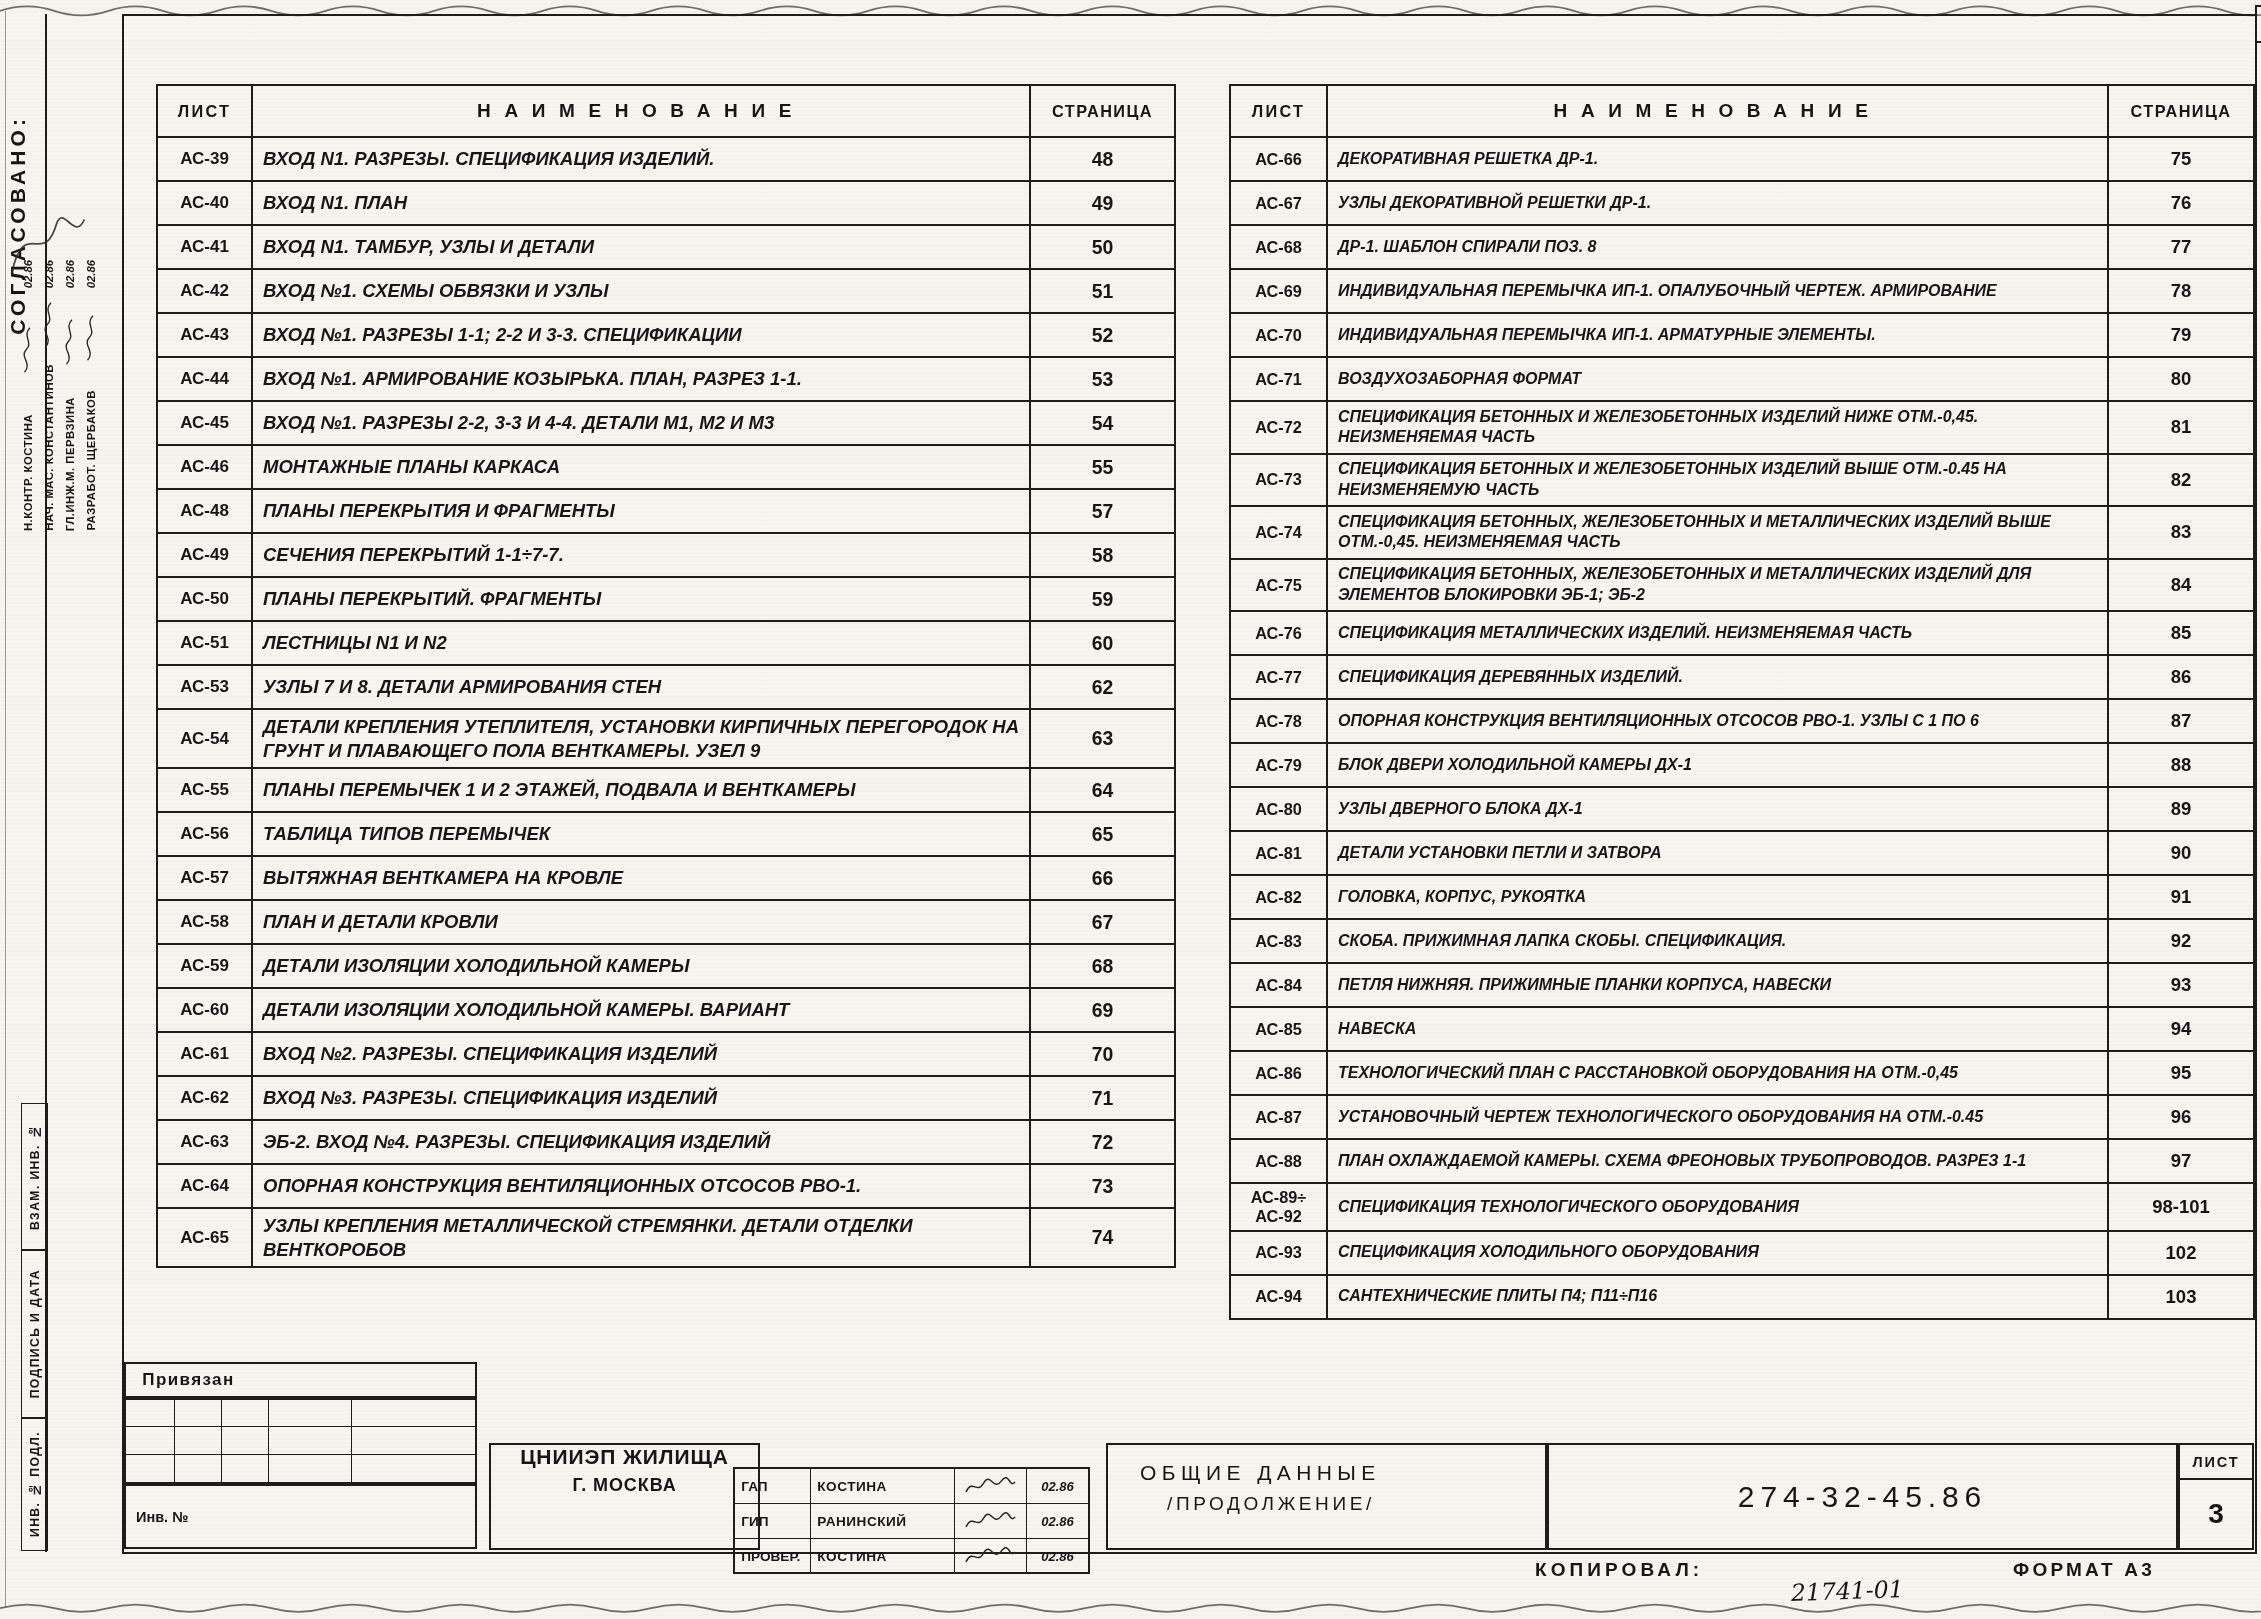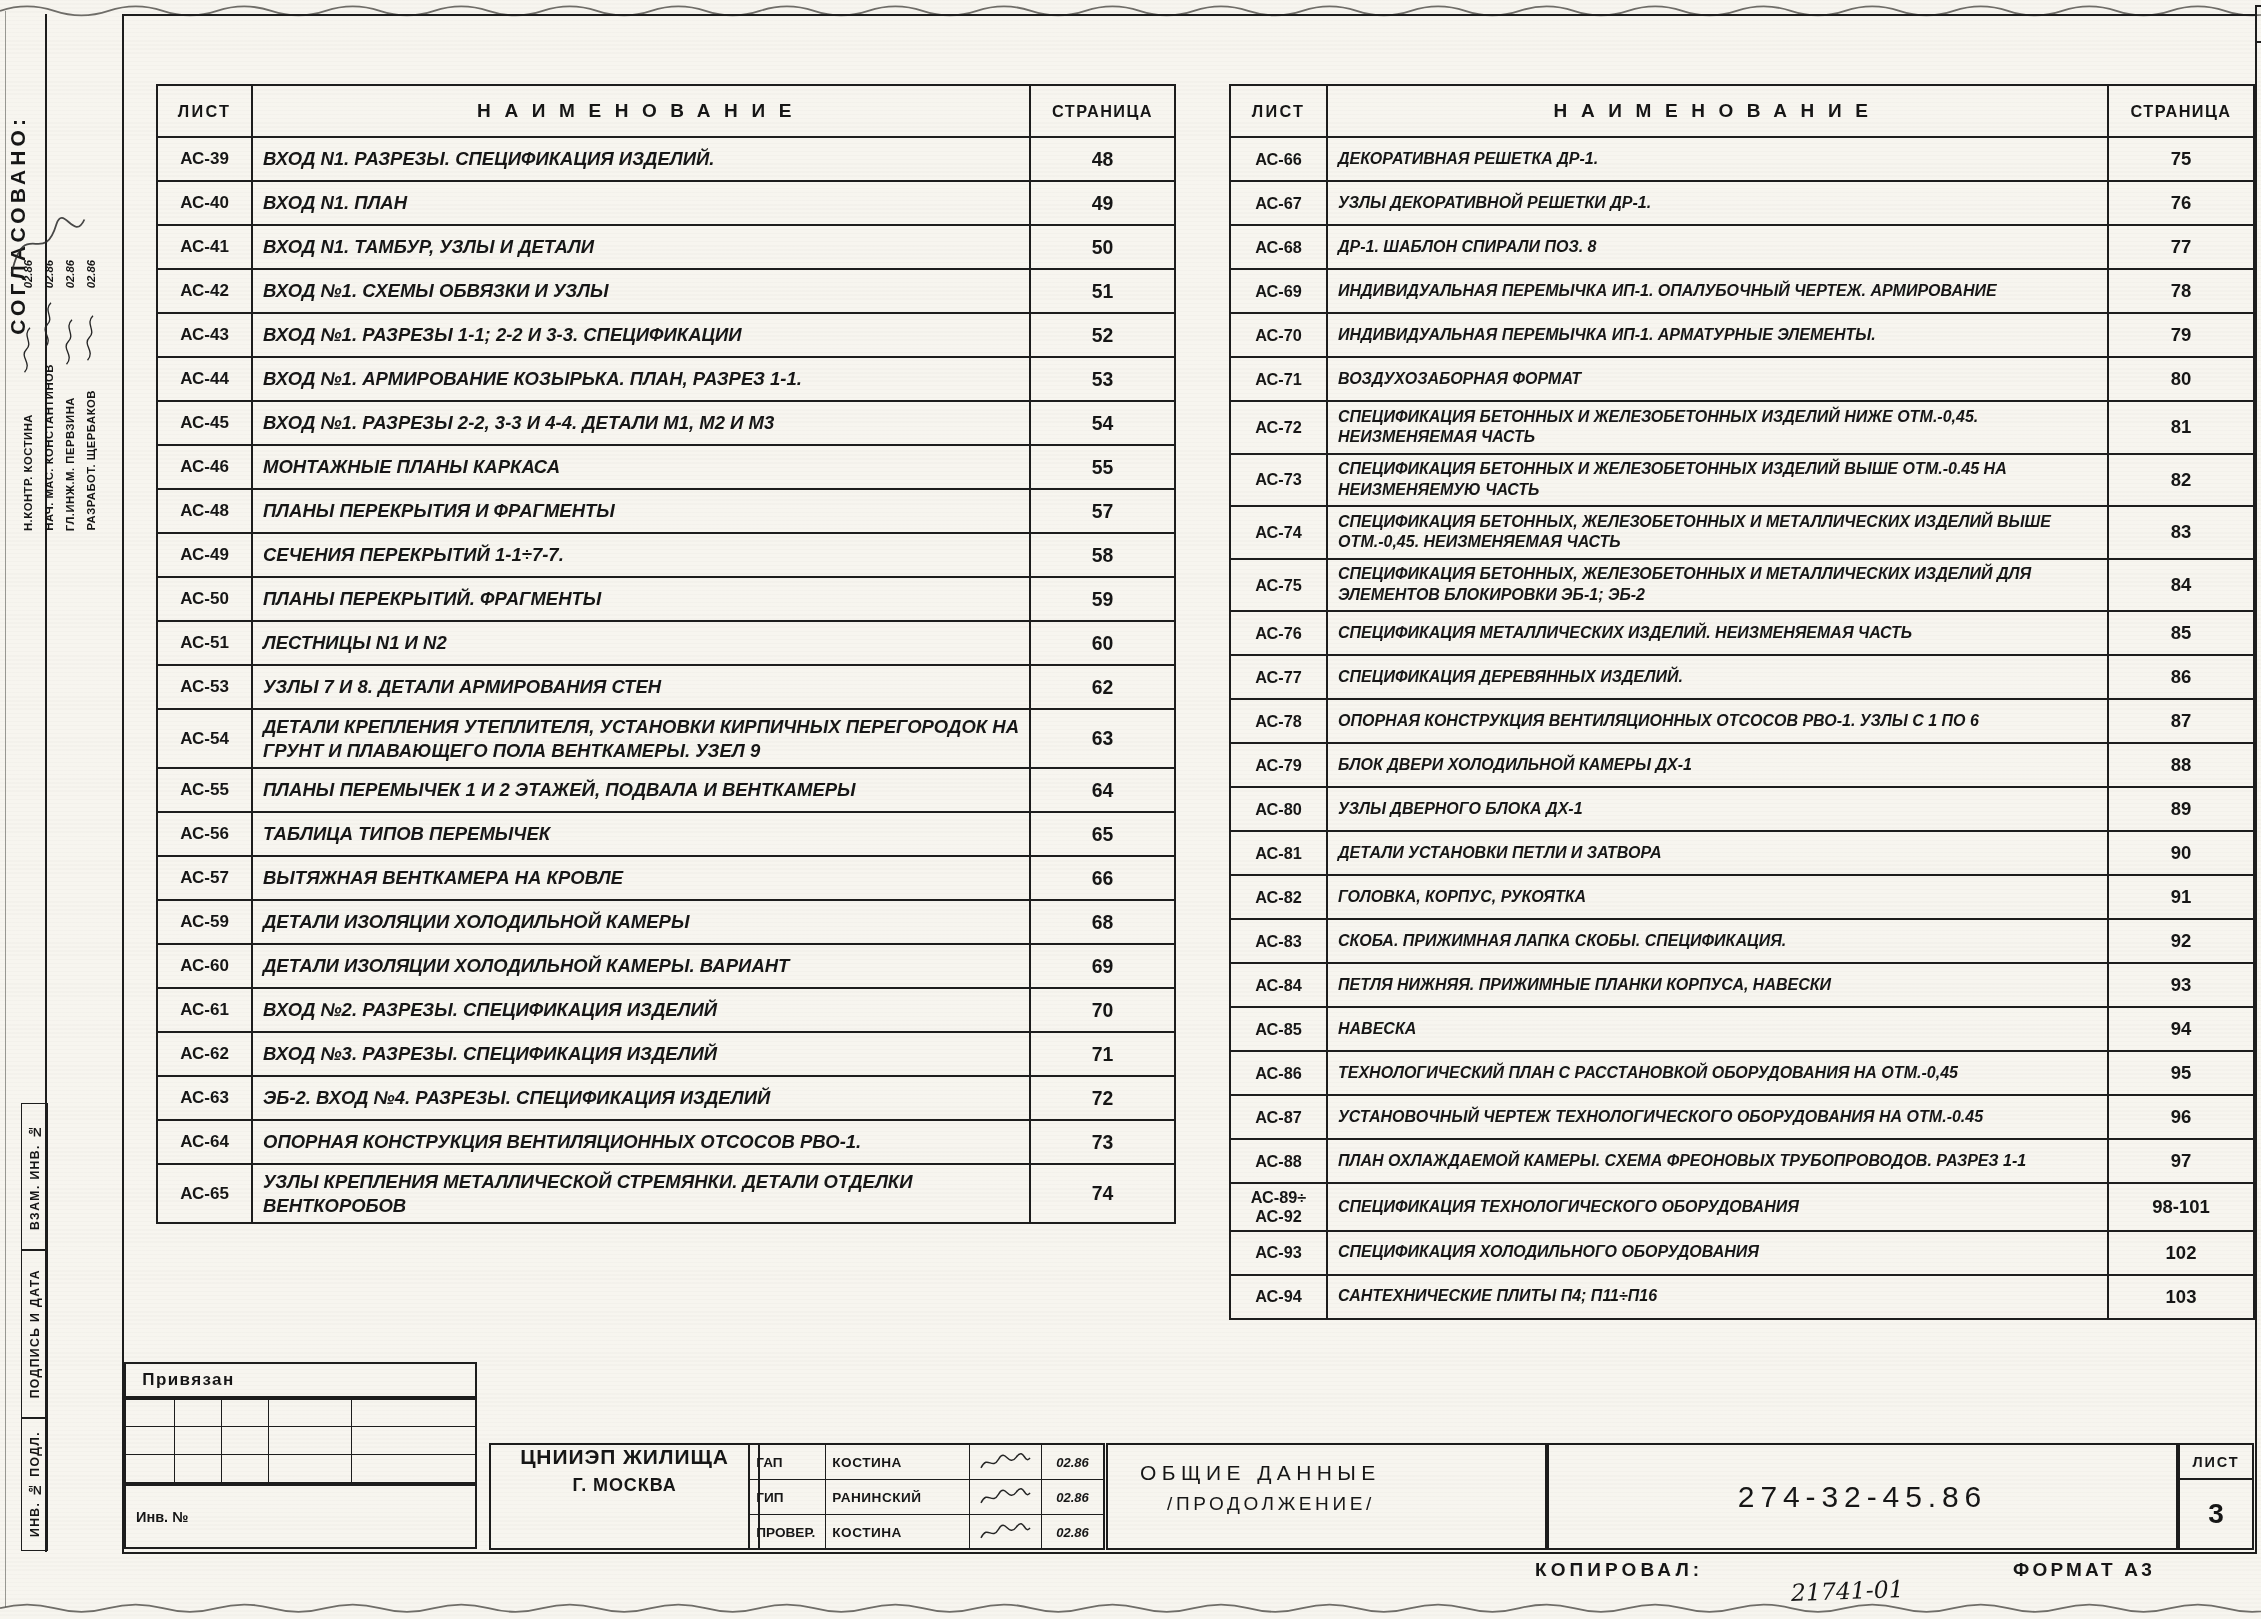--- a/index.html
+++ b/index.html
@@ -77,21 +77,21 @@
     position:absolute; left:124px; top:1484px; width:353px; height:65px;
     border:2.3px solid #1d1d1d; box-sizing:border-box;
     display:flex; align-items:center; padding-left:10px; font-size:14.5px; font-weight:700;
   }
 
   
   .tb { position:absolute; border:2.3px solid #1d1d1d; box-sizing:border-box; top:1443px; height:107px; }
   #org-box { left:489px; width:271px; display:flex; flex-direction:column; align-items:center; gap:6.3px; }
   #org-box .org-name { font-size:21px; font-weight:700; letter-spacing:0.9px; }
   #org-box .org-city { font-size:18px; font-weight:700; letter-spacing:0.9px; }
-  #roles-box { left:748px; width:357px; padding:0; }
+  #roles-box { left:733px; width:357px; padding:0;margin-top:24px; }
   .role-row { display:grid; grid-template-columns:76px 144px 72px 1fr; height:34px; border-bottom:1.8px solid #1d1d1d; }
   .role-row:last-child { border-bottom:none; }
   .role-row > span { display:flex; align-items:center; height:100%; box-sizing:border-box; }
   .r-role { padding-left:6.3px; font-size:13.6px; font-weight:700; border-right:1.8px solid #1d1d1d; }
   .r-name { padding-left:6.3px; font-size:13.6px; font-weight:700; border-right:1.8px solid #1d1d1d; letter-spacing:0.5px; }
   .r-sig  { justify-content:center; border-right:1.8px solid #1d1d1d; }
   .r-date { justify-content:center; font-size:13px; font-style:italic; font-weight:700; }
   #title-text-box { left:1106px; width:441px; padding:16.3px 0 0 32px; }
   #title-text-box .t1 { font-size:21px; letter-spacing:5.4px; }
   #title-text-box .t2 { font-size:19px; letter-spacing:3.6px; margin:8.1px 0 0 27px; }
@@ -237,20 +237,25 @@
           <td class="c-name">ТАБЛИЦА ТИПОВ ПЕРЕМЫЧЕК</td>
           <td class="c-page">65</td>
         </tr>
 
         <tr>
           <td class="c-sheet">АС-57</td>
           <td class="c-name">ВЫТЯЖНАЯ ВЕНТКАМЕРА НА КРОВЛЕ</td>
           <td class="c-page">66</td>
         </tr>
 
+        <tr>
+          <td class="c-sheet">АС-58</td>
+          <td class="c-name">ПЛАН И ДЕТАЛИ КРОВЛИ</td>
+          <td class="c-page">67</td>
+        </tr>
 
         <tr>
           <td class="c-sheet">АС-59</td>
           <td class="c-name">ДЕТАЛИ ИЗОЛЯЦИИ ХОЛОДИЛЬНОЙ КАМЕРЫ</td>
           <td class="c-page">68</td>
         </tr>
 
         <tr>
           <td class="c-sheet">АС-60</td>
           <td class="c-name">ДЕТАЛИ ИЗОЛЯЦИИ ХОЛОДИЛЬНОЙ КАМЕРЫ. ВАРИАНТ</td>

